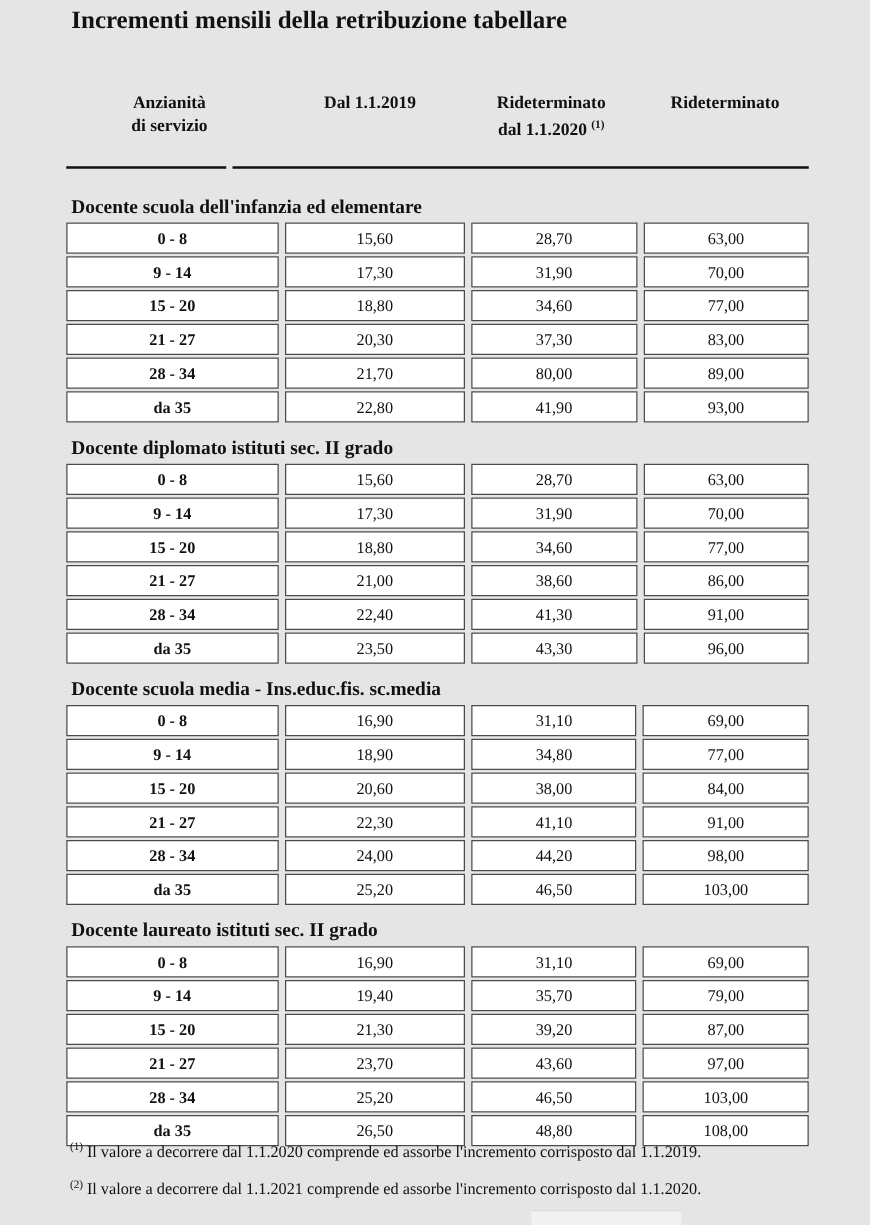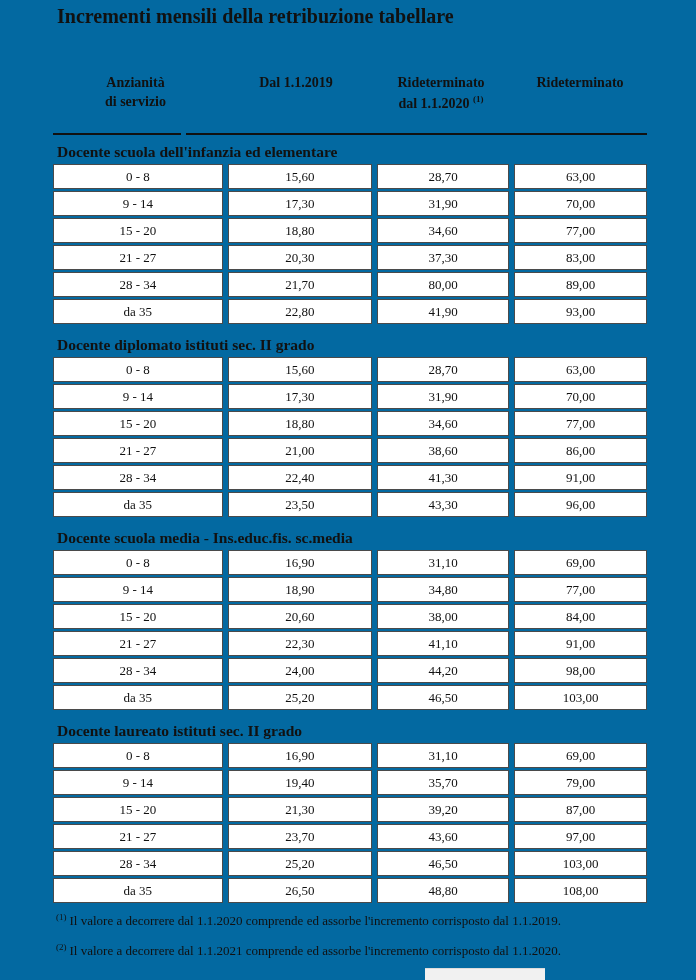--- a/index.html
+++ b/index.html
@@ -5,21 +5,21 @@
   * { margin: 0; padding: 0; box-sizing: border-box; }
   html, body { background: #ffffff; }
   body {
     font-family: "Liberation Serif", "DejaVu Serif", serif;
     color: #111111;
   }
   .page {
     position: relative;
     width: 696px;
     height: 980px;
-    background: #0369a1;
+    background: #e5e5e5;
     overflow: hidden;
   }
   .doc-title {
     position: absolute;
     left: 57px;
     top: 5px;
     font-size: 20px;
     font-weight: bold;
     white-space: nowrap;
   }
@@ -57,21 +57,21 @@
     position: absolute;
     top: 133px;
     height: 2px;
     background: #111111;
   }
   .rule-short { left: 53px; width: 128px; }
   .rule-long  { left: 186px; width: 461px; }
   .sections {
     position: absolute;
     left: 48px;
-    top: 142px;
+    top: 156px;
     width: 604px;
   }
   .section { margin-bottom: 9px; }
   .section-title {
     font-size: 15.5px;
     font-weight: bold;
     margin: 0 0 0 9px;
     line-height: 20px;
     white-space: nowrap;
   }
@@ -81,21 +81,21 @@
     table-layout: fixed;
   }
   table.grid td {
     border: 1px solid #4a4a4a;
     height: 25px;
     text-align: center;
     vertical-align: middle;
     font-size: 13px;
     background: #ffffff;
   }
-  td.c1 { width: 172px; font-weight: normal; }
+  td.c1 { width: 172px; font-weight: bold; }
   td.c2 { width: 146px; }
   td.c3 { width: 134px; }
   td.c4 { width: 134px; }
   .footnotes {
     position: absolute;
     left: 56px;
     top: 911px;
     width: 600px;
   }
   .footnote {

